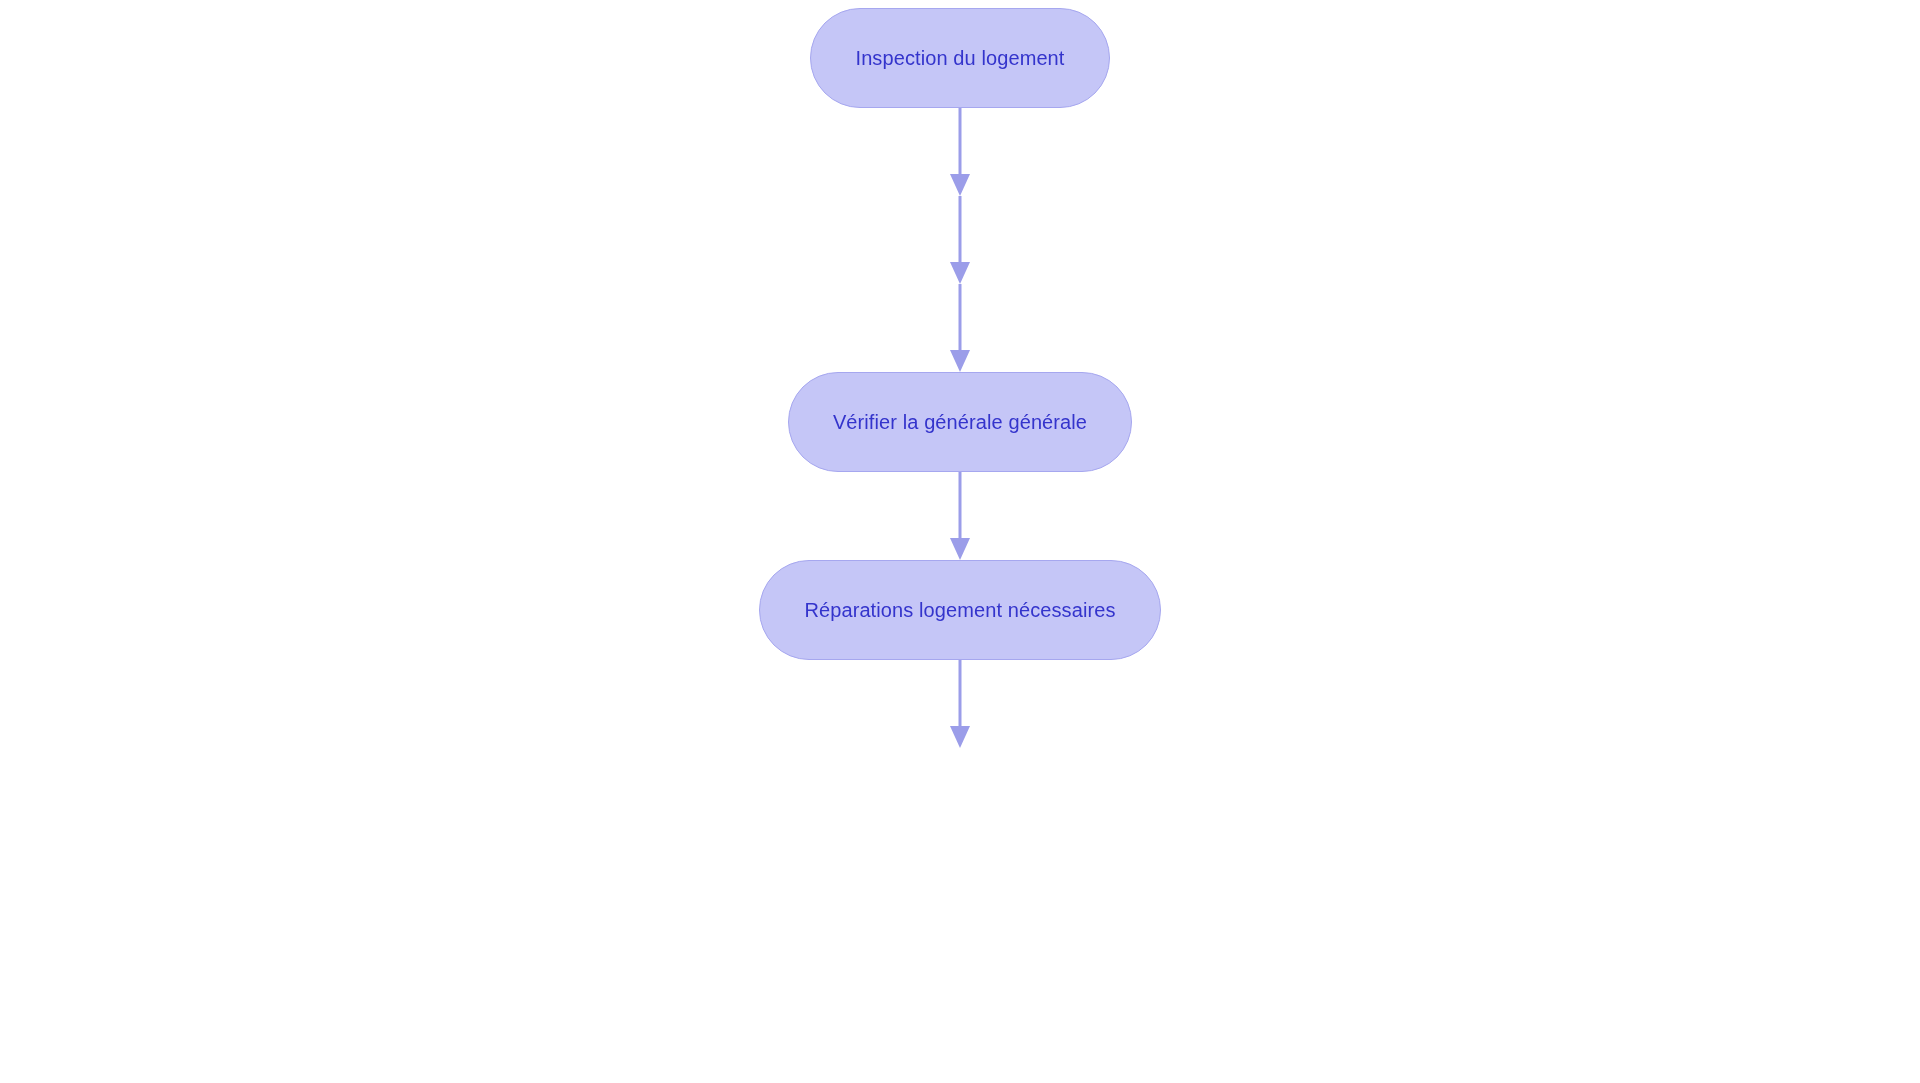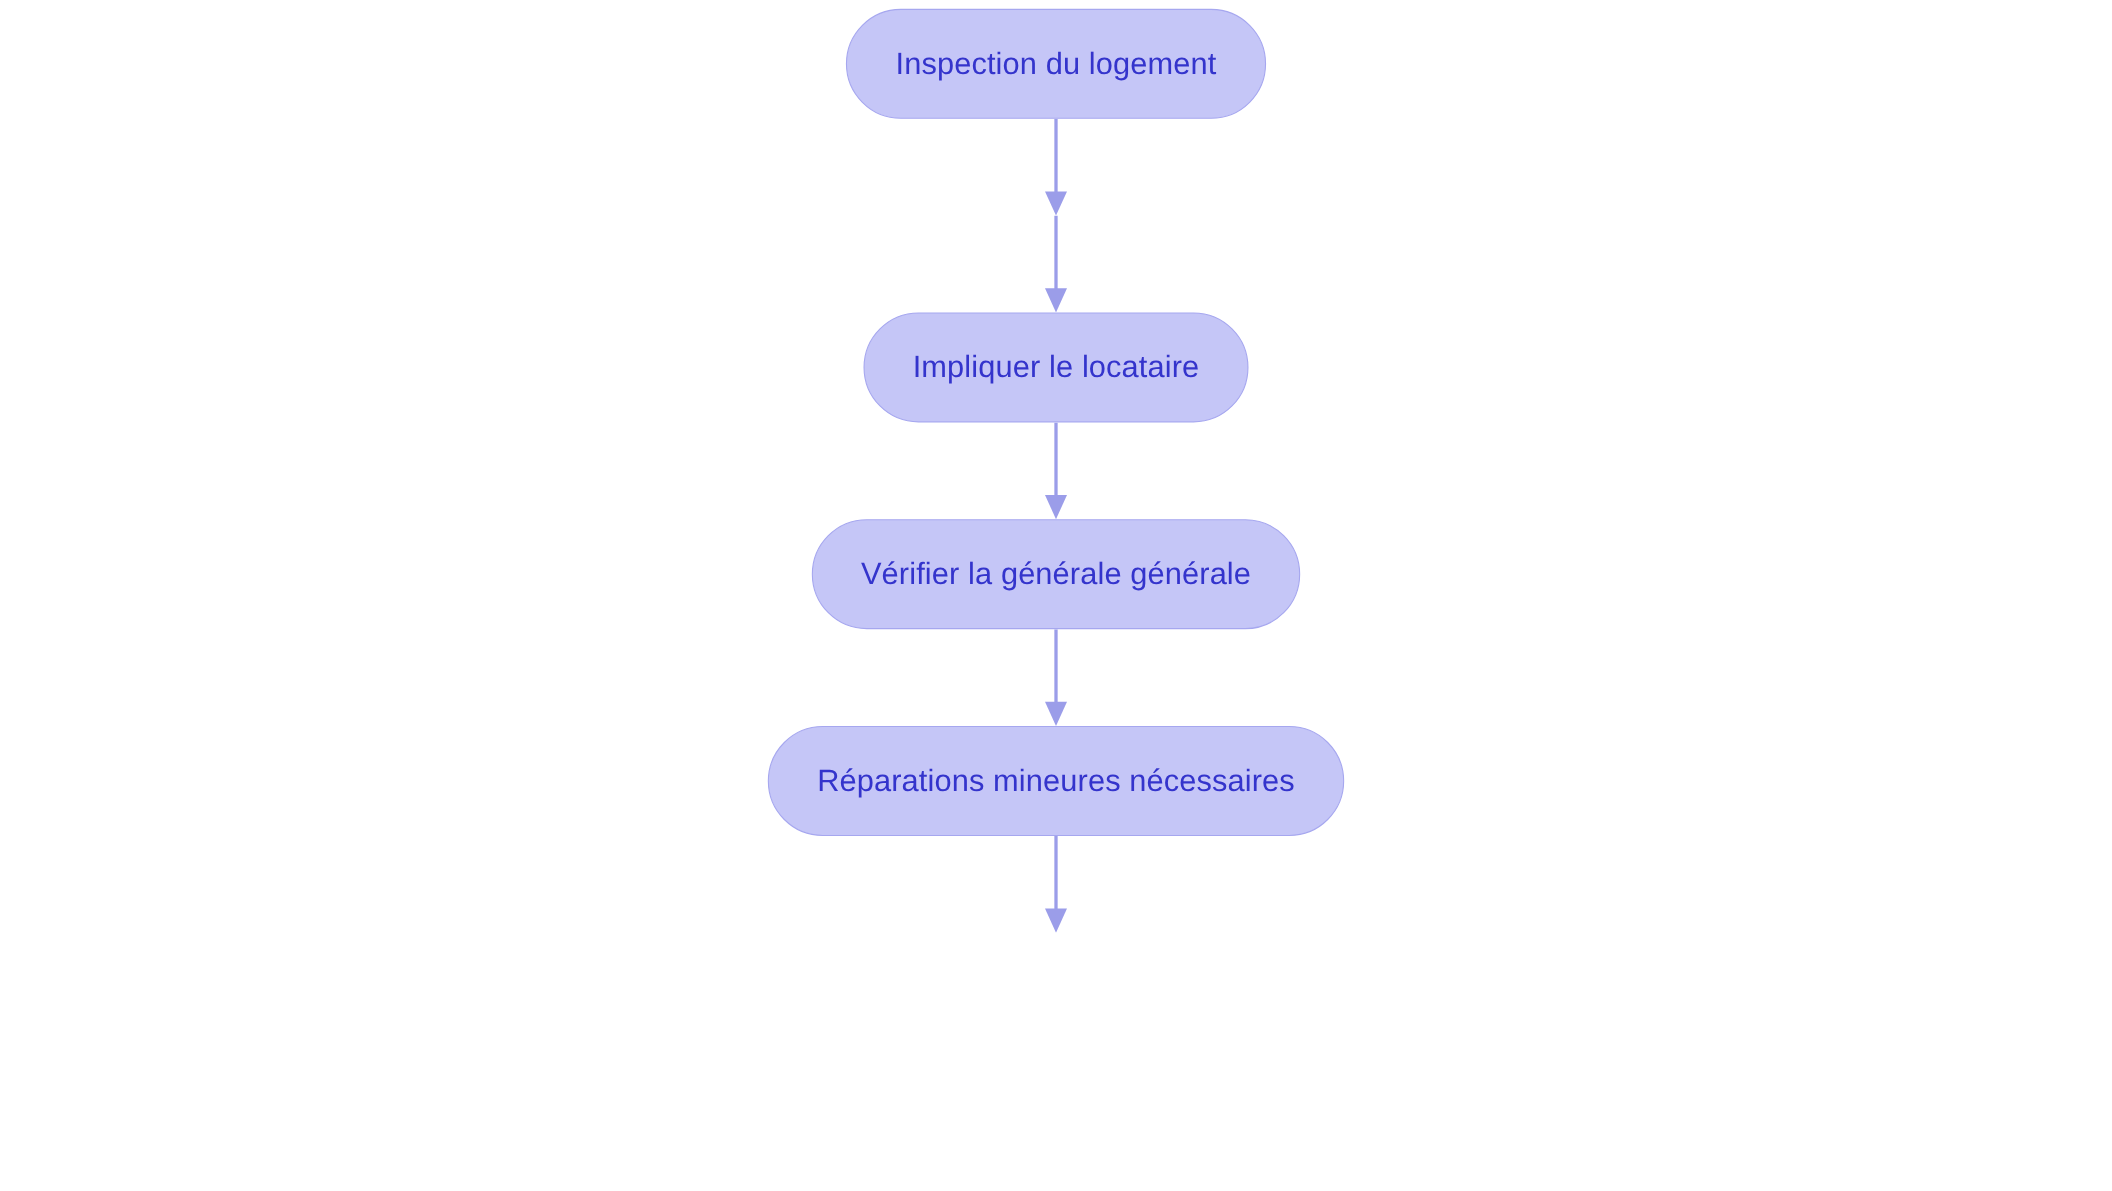--- a/index.html
+++ b/index.html
@@ -39,21 +39,21 @@
     background: #c5c6f7;
     border: 1.6px solid #a6a7ef;
     display: flex;
     align-items: center;
     justify-content: center;
     padding: 0 44px;
     white-space: nowrap;
   }
 
   .flow-node-label {
-    font-size: 28px;
+    font-size: 20px;
     line-height: 1;
     color: #3434cc;
     letter-spacing: 0.1px;
     font-weight: 400;
     text-align: center;
   }
 
   .flow-connector {
     width: 30px;
     height: 88px;
@@ -82,40 +82,37 @@
       <line class="conn-line" x1="15" y1="0" x2="15" y2="70"></line>
       <polygon class="conn-head" points="15,88 5,66 25,66"></polygon>
     </svg>
 
 
     <svg class="flow-connector" viewBox="0 0 30 88">
       <line class="conn-line" x1="15" y1="0" x2="15" y2="70"></line>
       <polygon class="conn-head" points="15,88 5,66 25,66"></polygon>
     </svg>
 
-    <div class="flow-node">
-      <span class="flow-node-label">Impliquer le locataire</span>
-    </div>
 
     <svg class="flow-connector" viewBox="0 0 30 88">
       <line class="conn-line" x1="15" y1="0" x2="15" y2="70"></line>
       <polygon class="conn-head" points="15,88 5,66 25,66"></polygon>
     </svg>
 
     <div class="flow-node">
       <span class="flow-node-label">Vérifier la générale générale</span>
     </div>
 
     <svg class="flow-connector" viewBox="0 0 30 88">
       <line class="conn-line" x1="15" y1="0" x2="15" y2="70"></line>
       <polygon class="conn-head" points="15,88 5,66 25,66"></polygon>
     </svg>
 
     <div class="flow-node">
-      <span class="flow-node-label">Réparations mineures nécessaires</span>
+      <span class="flow-node-label">Réparations logement nécessaires</span>
     </div>
 
     <svg class="flow-connector" viewBox="0 0 30 88">
       <line class="conn-line" x1="15" y1="0" x2="15" y2="70"></line>
       <polygon class="conn-head" points="15,88 5,66 25,66"></polygon>
     </svg>
 
 
   </div>
 </div>

